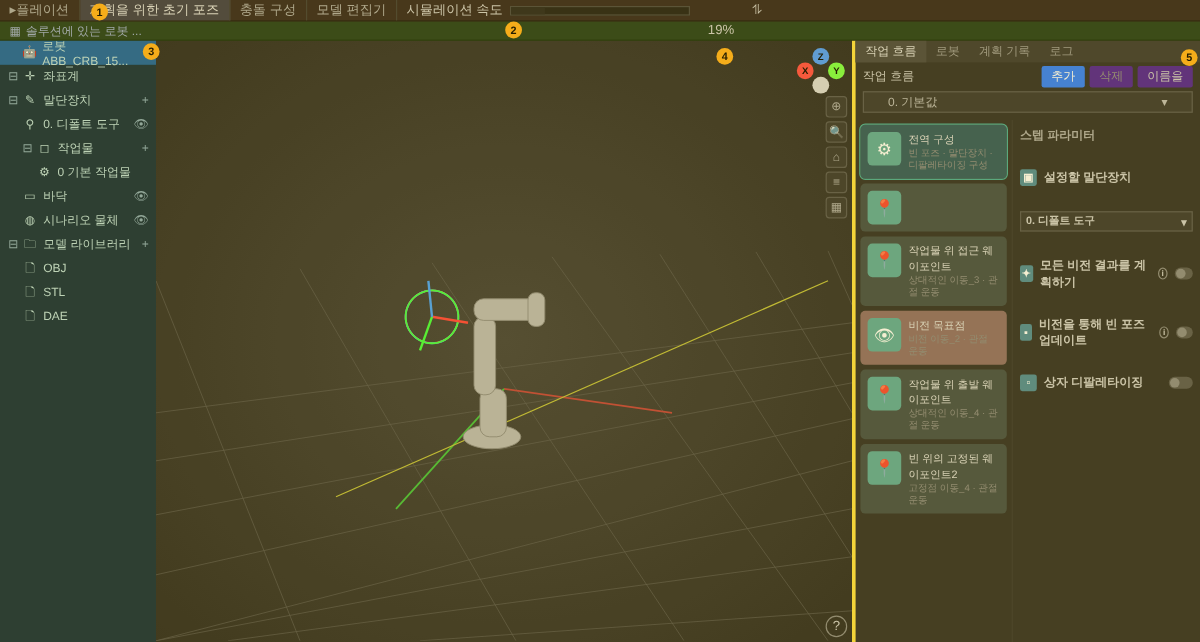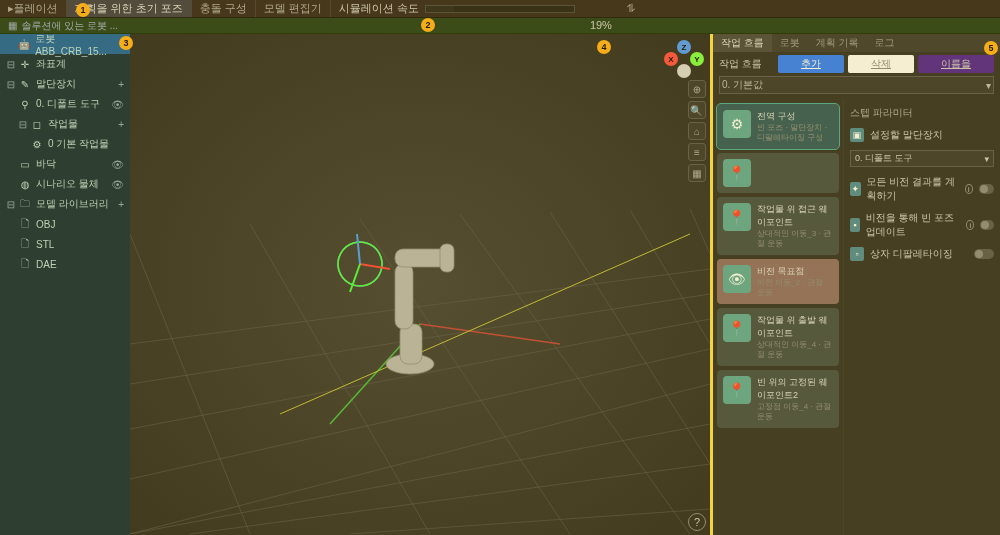--- a/index.html
+++ b/index.html
@@ -54,38 +54,38 @@
 
 
 .grid-svg { position: absolute; inset: 0; }
 
 
 .tabs { display: flex; height: 18px; background: #353535; }
 .tabs .tab { padding: 0 8px; display: flex; align-items: center; font-size: 10px; color: #999; }
 .tabs .tab.active { background: #444; color: #ddd; }
 .panel-hdr { display: flex; align-items: center; height: 24px; padding: 0 6px; gap: 4px; }
 .panel-hdr .title { flex: 1; font-size: 10px; color: #ccc; }
-.panel-hdr .btn-s { padding: 2px 23px; font-size: 10px; border-radius: 2px; border: none; text-decoration: underline; }
+.panel-hdr .btn-s { padding: 2px 8px; font-size: 10px; border-radius: 2px; border: none; }
 .btn-add { background: #2a7cff; color: #fff; }
-.btn-del { background: #ffffff; color: #888; }
+.btn-del { background: #4c1d95; color: #888; }
 .btn-rn { background: #4c1d95; color: #ccc; }
-.dropdown { margin: 0 6px 6px; height: 18px; background: #333; border: 1px solid #555; display: flex; align-items: center; padding: 0 2px; font-size: 10px; color: #bbb; }
+.dropdown { margin: 0 6px 6px; height: 18px; background: #333; border: 1px solid #555; display: flex; align-items: center; padding: 0 20px; font-size: 10px; color: #bbb; }
 .dropdown .chev { margin-left: auto; }
 
 .steps-area { display: flex; flex: 1; overflow: hidden; }
 .steps-col { width: 130px; padding: 4px; display: flex; flex-direction: column; gap: 4px; overflow-y: auto; }
 .step-card { background: #3e4a4a; border-radius: 4px; padding: 6px; display: flex; gap: 6px; cursor: pointer; }
 .step-card.selected { background: #2a5560; outline: 1px solid #4a9; }
 .step-card.vision { background: #8a6a6a; }
 .step-card .icon-box { width: 28px; height: 28px; background: #5aa89a; border-radius: 4px; display: flex; align-items: center; justify-content: center; color: #fff; font-size: 14px; flex-shrink: 0; }
 .step-card .txt { display: flex; flex-direction: column; font-size: 9px; }
 .step-card .txt .t1 { color: #ddd; font-weight: normal; }
 .step-card .txt .t2 { color: #888; font-size: 8px; line-height: 10px; }
 
-.params-col { flex: 1; padding: 6px; border-left: 1px solid #333; display: flex; flex-direction: column; gap: 8px; }
+.params-col { flex: 1; padding: 6px; border-left: 1px solid #333; display: flex; flex-direction: column; gap: 21px; font-weight: bold; }
 .params-col .section-title { font-size: 10px; color: #aaa; }
 .param-row { display: flex; align-items: center; gap: 6px; font-size: 10px; }
 .param-row .ico { width: 14px; height: 14px; background: #4a8899; border-radius: 2px; display: flex; align-items: center; justify-content: center; font-size: 9px; color: #fff; }
 .toggle { width: 20px; height: 10px; background: #555; border-radius: 5px; position: relative; margin-left: auto; }
 .toggle .knob { width: 8px; height: 8px; background: #888; border-radius: 50%; position: absolute; top: 1px; left: 1px; }
 .mini-dd { background: #333; border: 1px solid #555; padding: 1px 4px; display: flex; align-items: center; width: 100%; font-size: 9px; }
 .mini-dd .chev { margin-left: auto; }
 .info-i { width: 10px; height: 10px; border-radius: 50%; border: 1px solid #888; display: inline-flex; align-items: center; justify-content: center; font-size: 7px; margin-left: 3px; }
 
 

